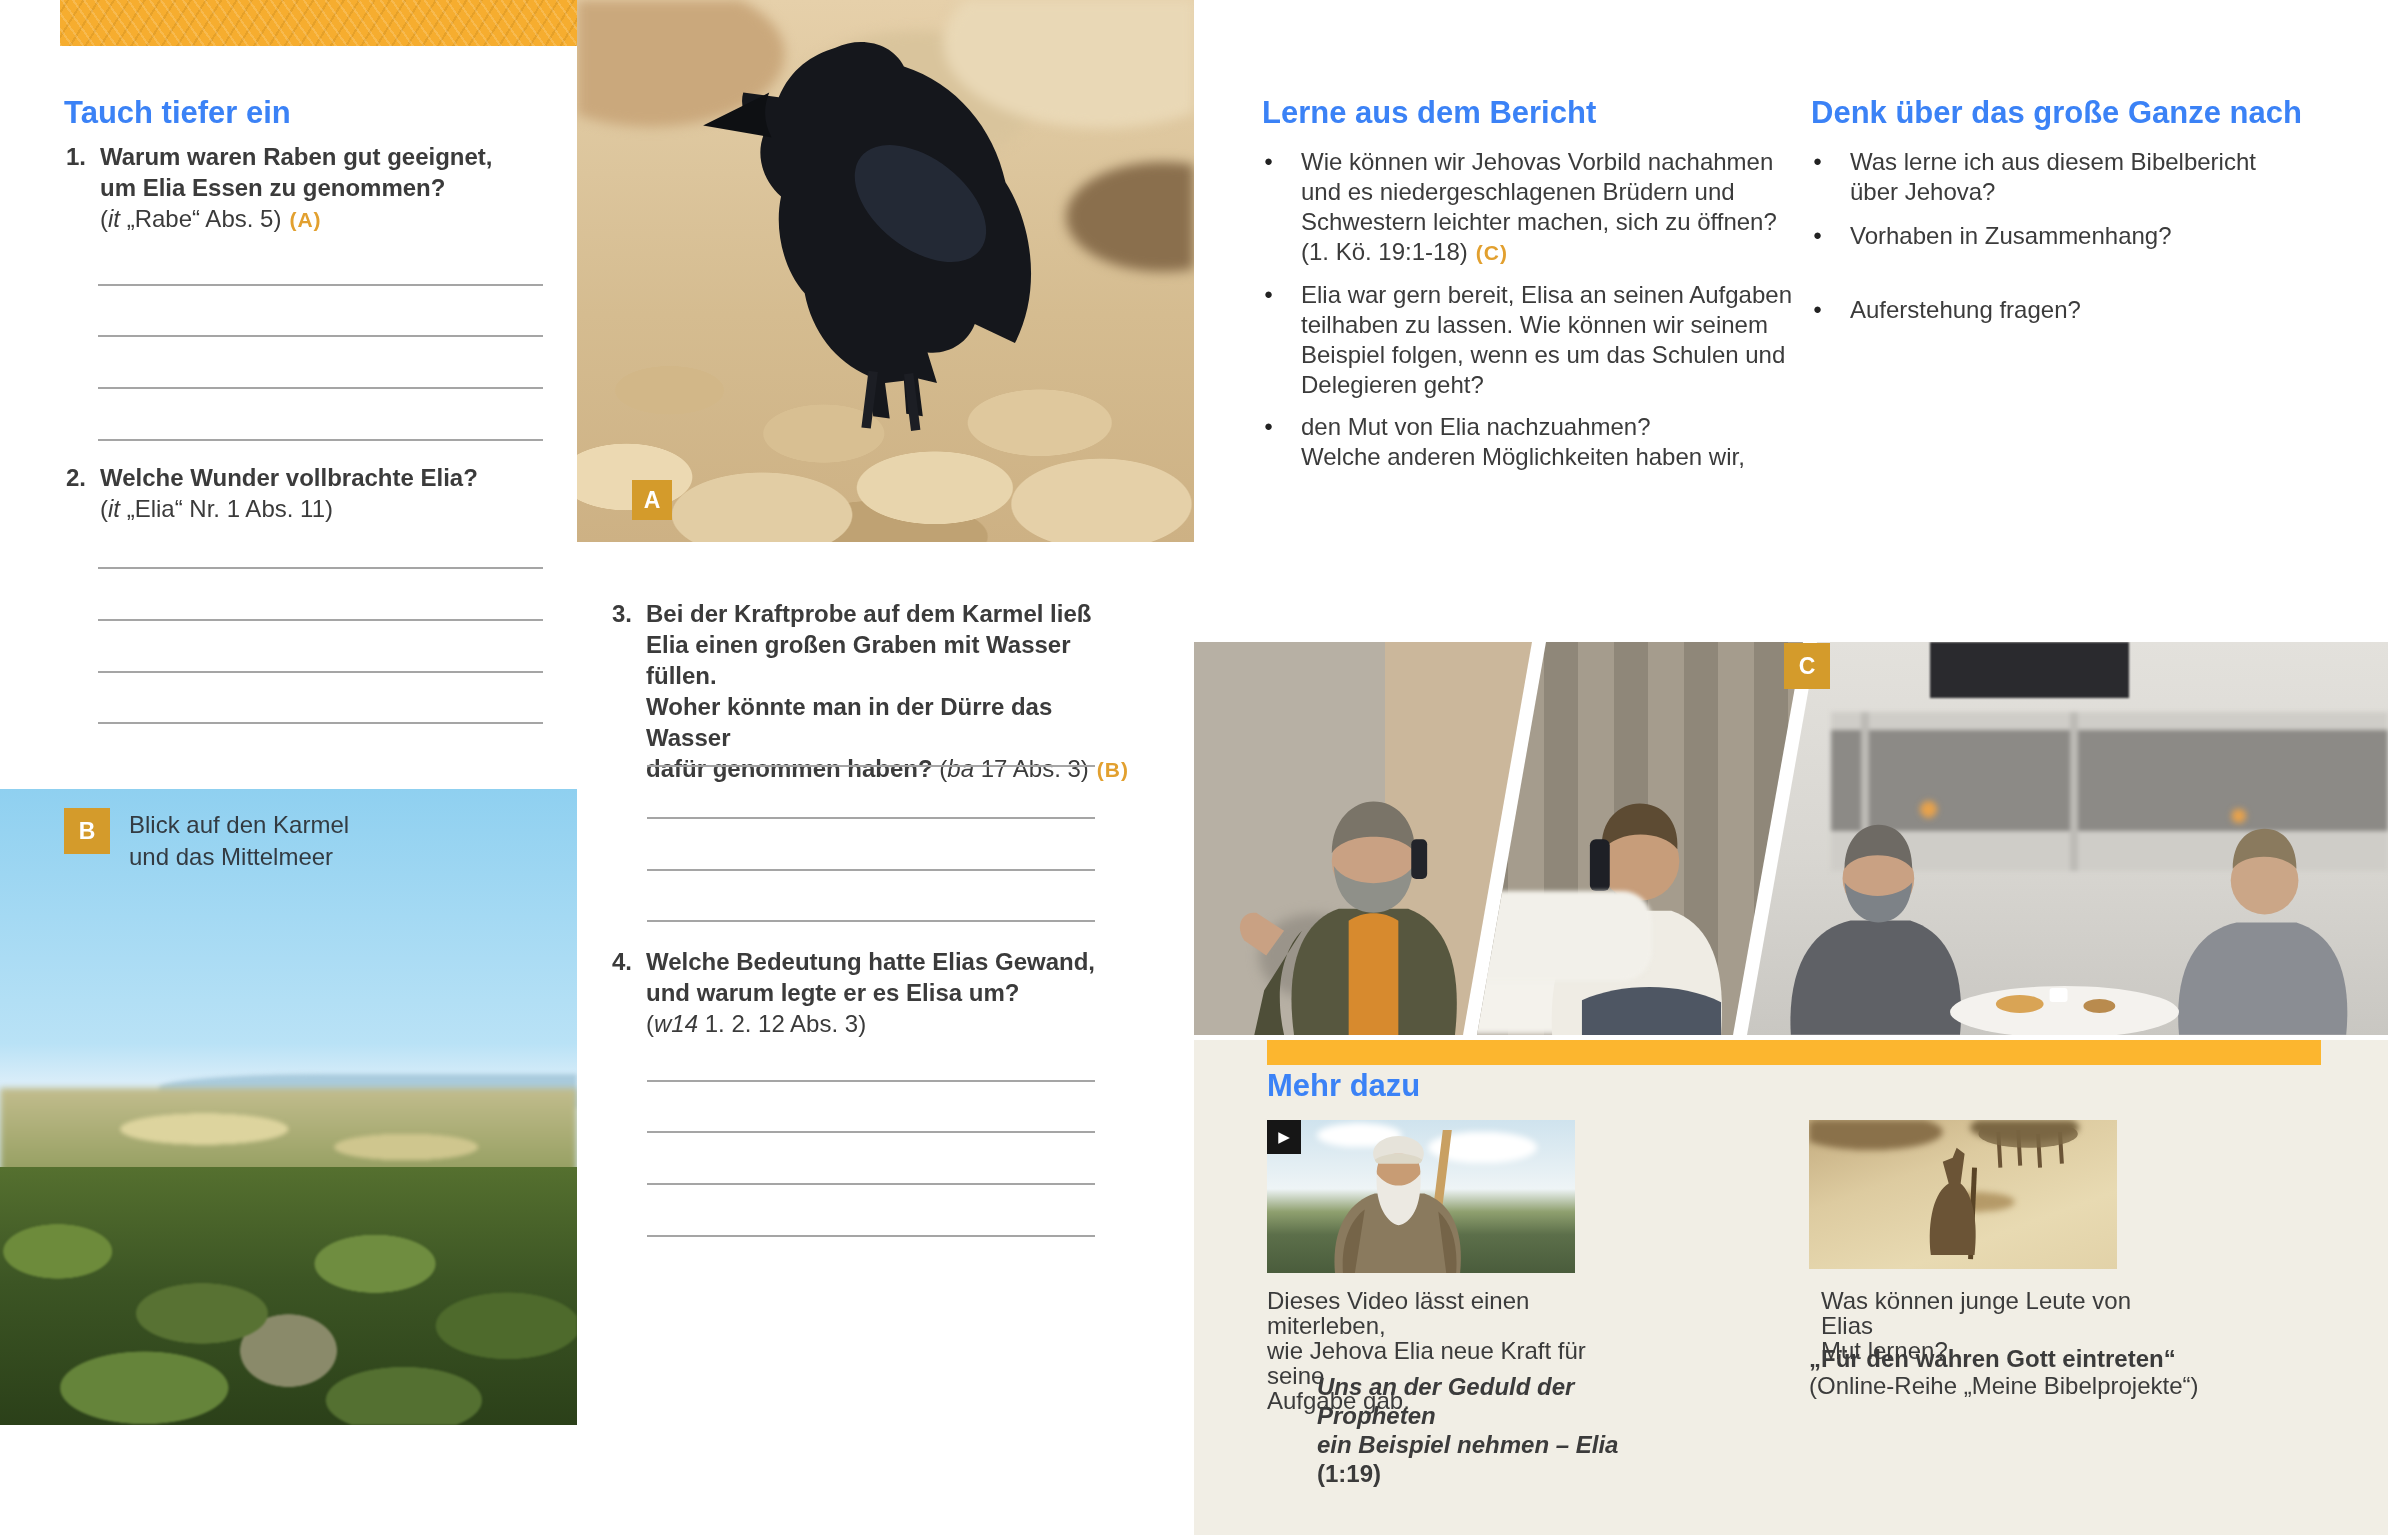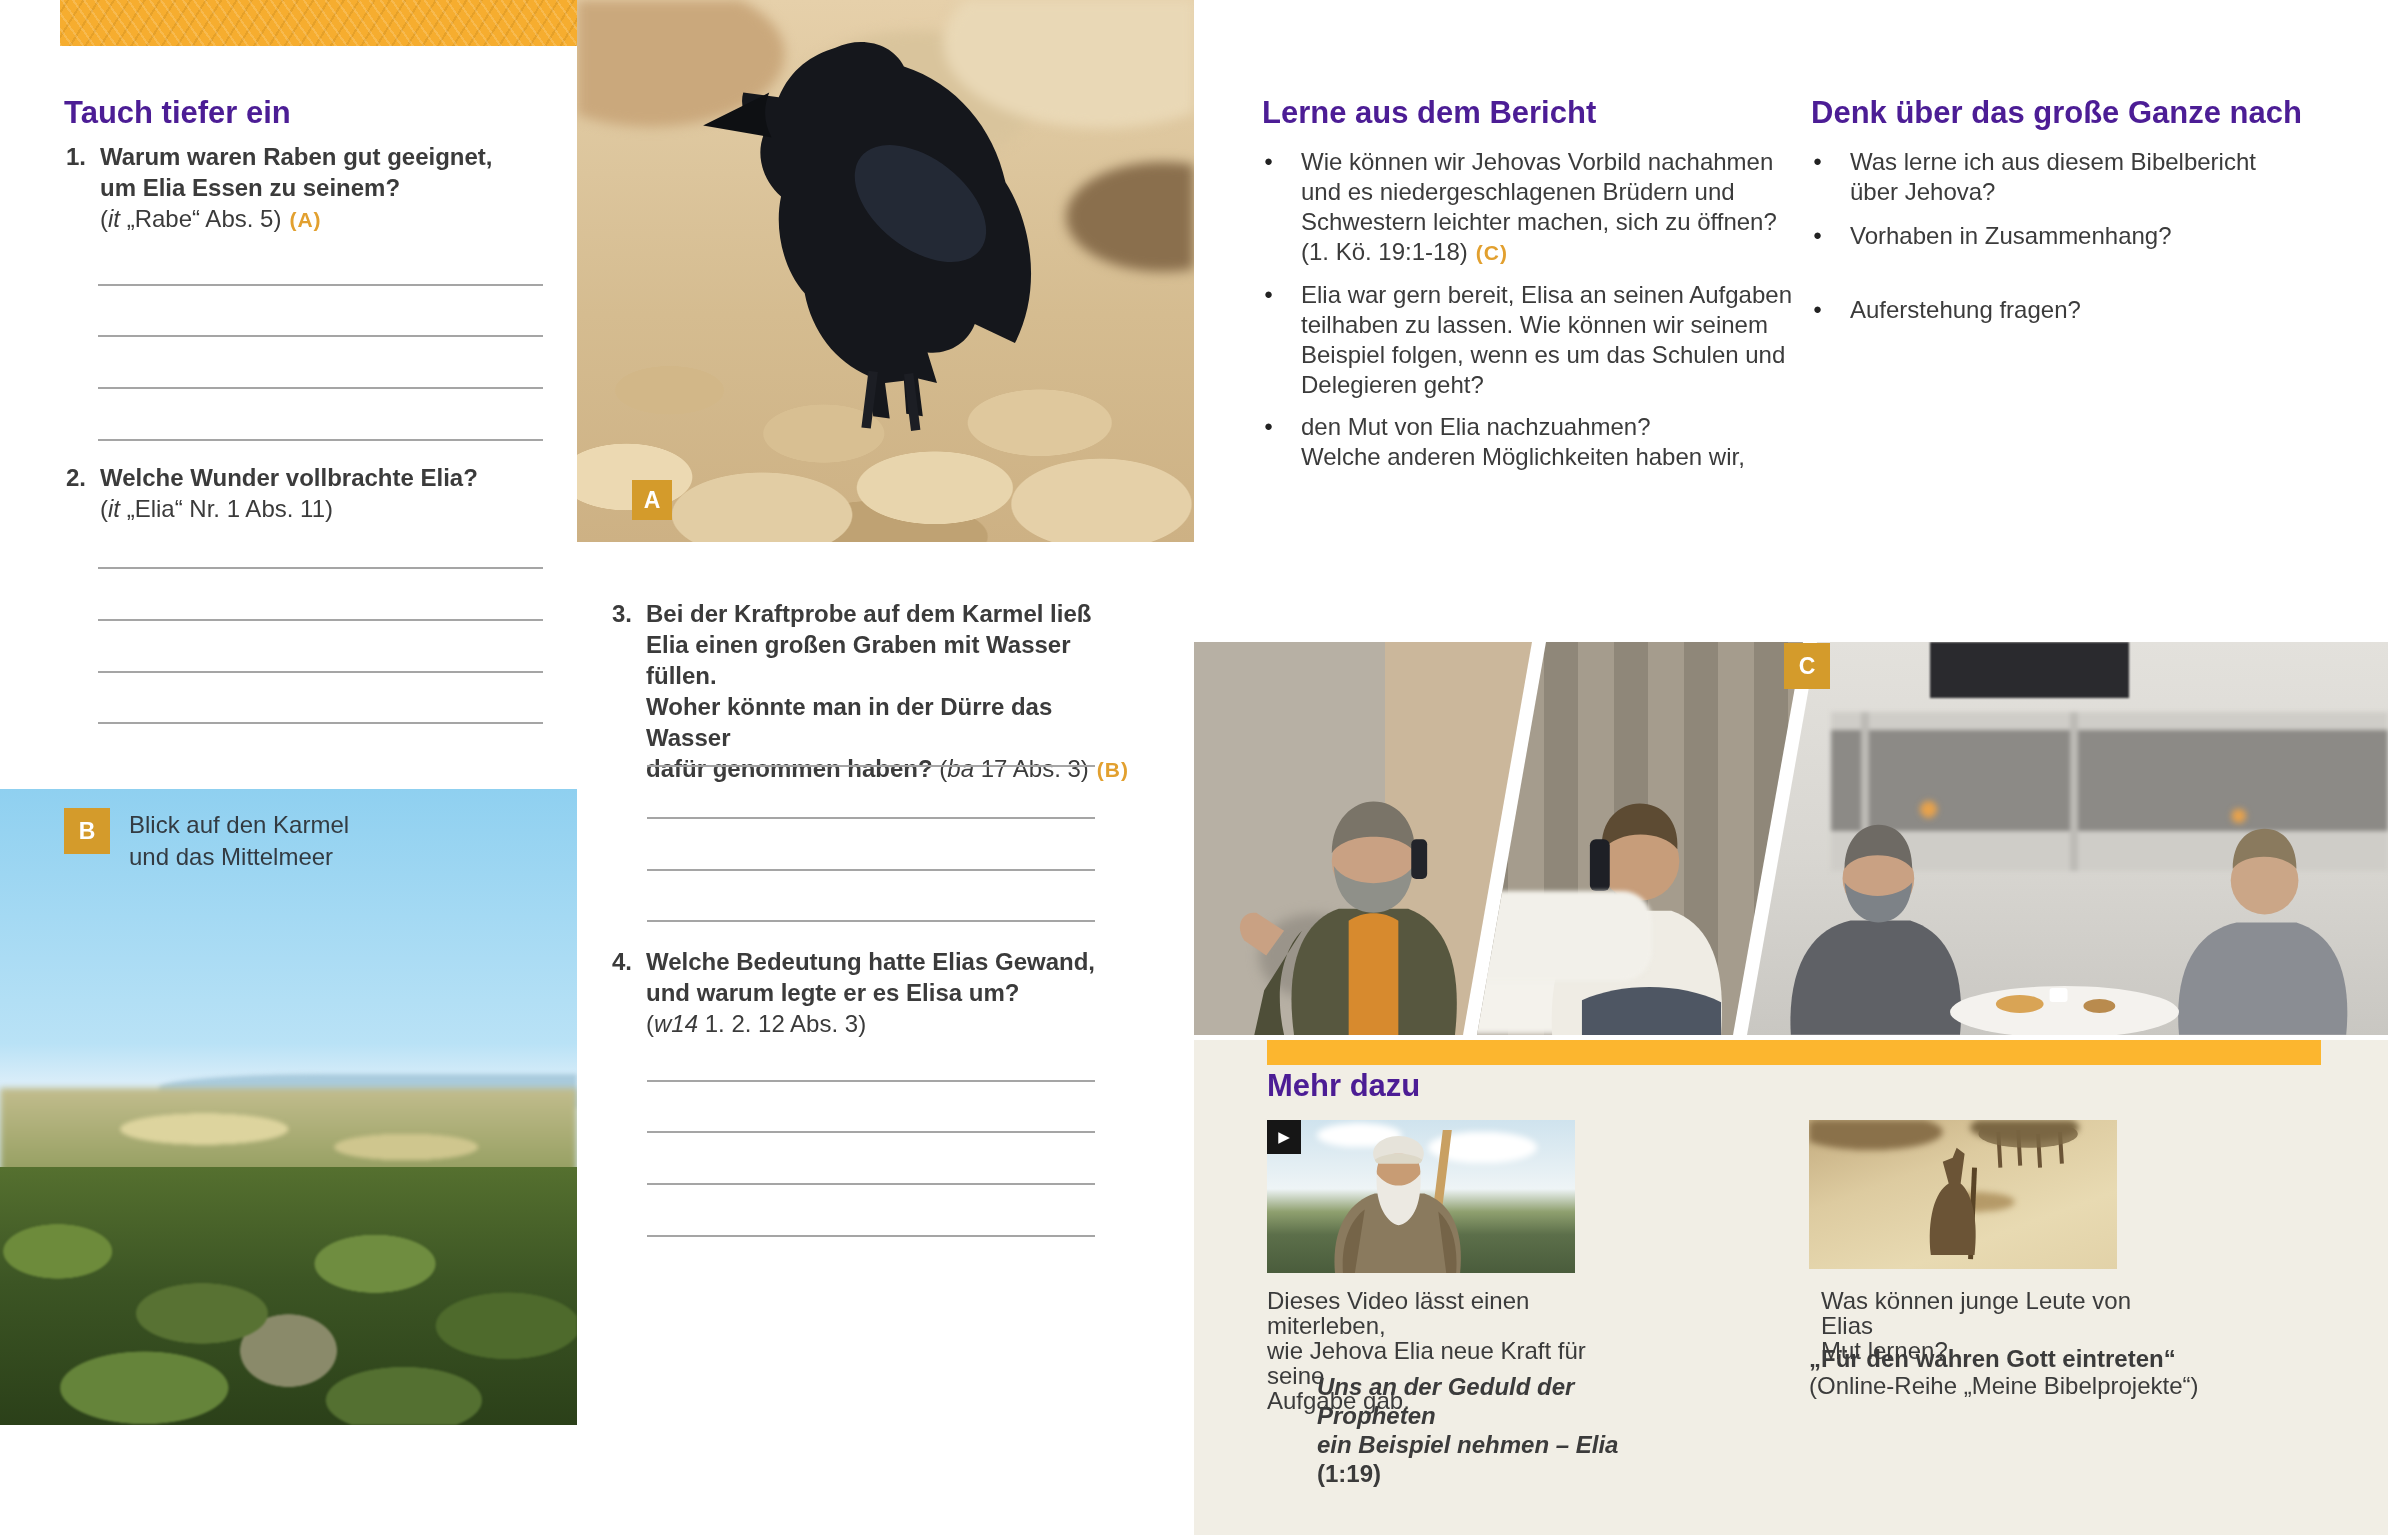--- a/index.html
+++ b/index.html
@@ -1,21 +1,21 @@
 <!DOCTYPE html>
 <html><head>
 <meta charset="utf-8">
 <style>
   html,body{margin:0;padding:0;background:#ffffff;}
   .page{position:relative;width:2388px;height:1535px;background:#ffffff;overflow:hidden;
         font-family:"Liberation Sans",sans-serif;color:#3b3b3b;}
   .abs{position:absolute;}
 
   
-  .h1{font-size:31px;font-weight:bold;color:#4c1d95;line-height:34px;}
+  .h1{font-size:31px;font-weight:bold;color:#3b82f6;line-height:34px;}
 
   
   .q{font-size:24px;line-height:31px;font-weight:bold;}
   .qwrap{position:absolute;}
   .qnum{position:absolute;left:0;top:0;}
   .qtext{margin-left:34px;}
   .ref{font-weight:normal;}
   .marker{color:#e2a02f;font-weight:bold;font-size:21px;margin-left:8px;letter-spacing:1px;}
 
   
@@ -94,21 +94,21 @@
       <span>A</span>
     </div>
   </div>
 
   <div class="abs h1" style="left:64px;top:96px;">Tauch tiefer ein</div>
 
   <div class="qwrap q" style="left:66px;top:141px;width:488px;">
     <span class="qnum">1.</span>
     <div class="qtext">
       <div>Warum waren Raben gut geeignet,</div>
-      <div>um Elia Essen zu seinem?</div>
+      <div>um Elia Essen zu genommen?</div>
       <div class="ref"><span>(</span><i>it</i><span> „Rabe“ Abs. 5)</span><span class="marker">(A)</span></div>
     </div>
   </div>
   <div class="blank" style="left:98px;top:284px;width:445px;"></div>
   <div class="blank" style="left:98px;top:335px;width:445px;"></div>
   <div class="blank" style="left:98px;top:387px;width:445px;"></div>
   <div class="blank" style="left:98px;top:439px;width:445px;"></div>
 
   <div class="qwrap q" style="left:66px;top:462px;width:488px;">
     <span class="qnum">2.</span>

